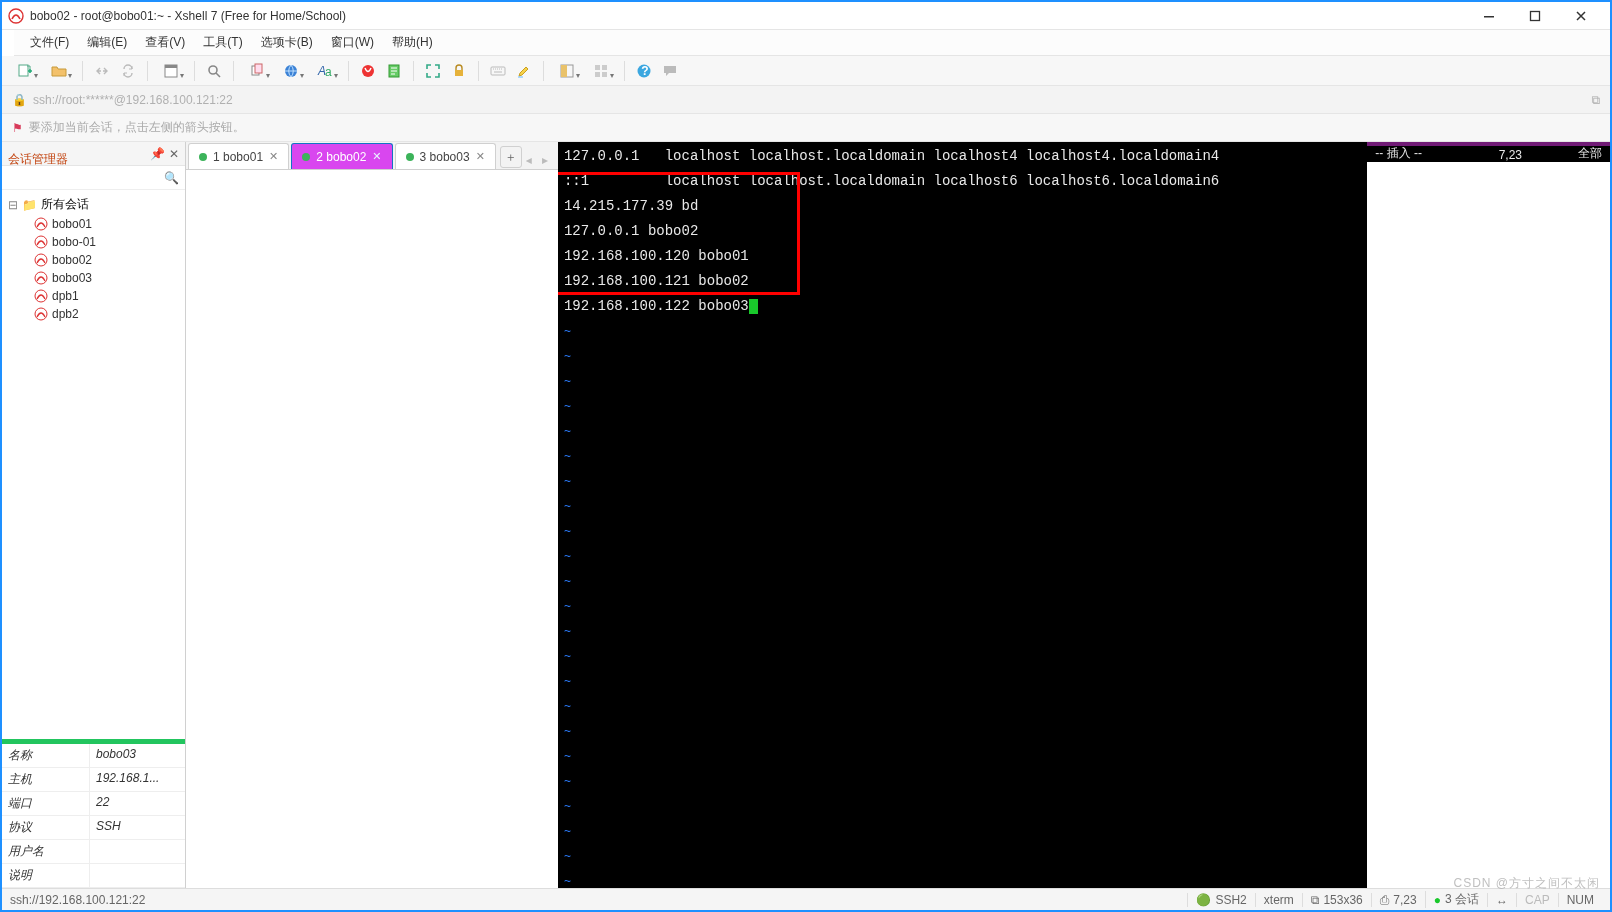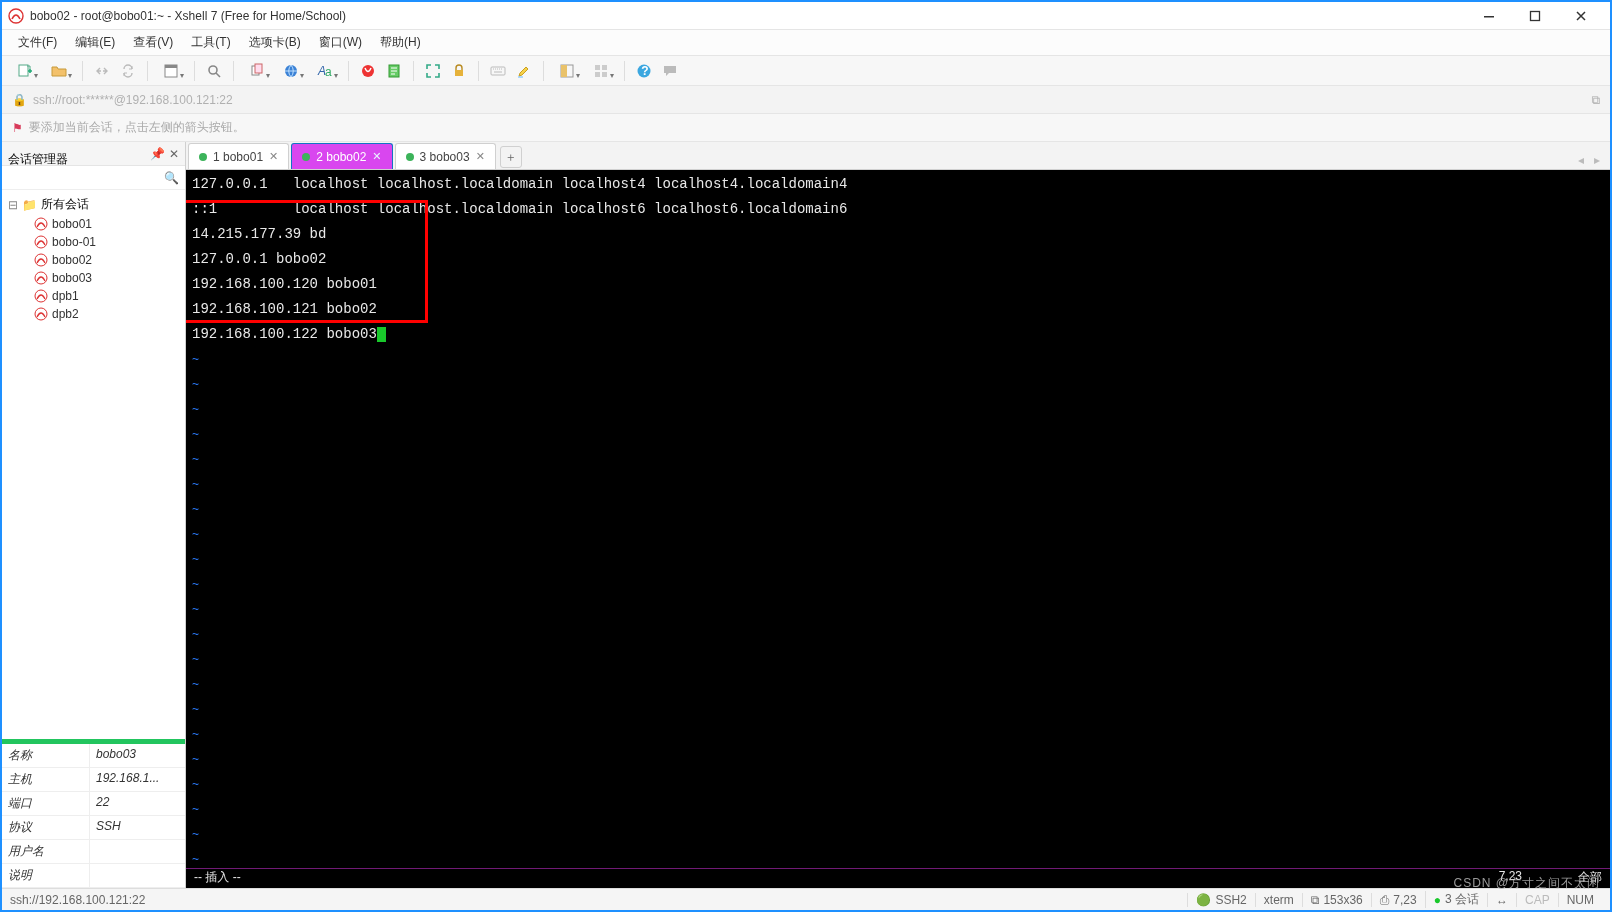--- a/index.html
+++ b/index.html
@@ -6,21 +6,21 @@
   body { background: #fff; width: 1612px; height: 912px; border: 2px solid #1e90ff; position: relative; overflow: hidden; }
 
   
   .titlebar { height: 28px; background: #fff; display: flex; align-items: center; padding: 12px 6px; border-bottom: 1px solid #e5e5e5; }
   .titlebar .app-icon { width: 16px; height: 16px; margin-right: 6px; display:inline-flex; align-items:center; justify-content:center;}
   .titlebar .title-text { flex: 1; color: #333; }
   .win-controls { display: flex; gap: 0; }
   .win-btn { width: 46px; height: 28px; display: flex; align-items: center; justify-content: center; color: #444; }
 
   
-  .menubar { height: 26px; display: flex; align-items: center; padding: 0 8px; gap: 2px; border-bottom: 1px solid #e5e5e5; background:#fcfcfc;}
+  .menubar { height: 26px; display: flex; align-items: center; padding: 0 8px; gap: 2px; border-bottom: 1px solid #e5e5e5; background:#fcfcfc;margin-left:12px;}
   .menuitem { padding: 4px 8px; color:#333;}
 
   
   .toolbar { height: 30px; display: flex; align-items: center; padding: 0 8px; gap: 4px; border-bottom: 1px solid #e5e5e5; background:#f7f7f7;}
   .tbtn { width: 22px; height: 22px; display:flex; align-items:center; justify-content:center; border-radius:2px; color:#555;}
   .tbtn.split{ width:30px; position:relative;}
   .tbtn.split::after{ content:"▾"; font-size:8px; position:absolute; right:2px; bottom:2px; color:#777;}
   .tsep { width:1px; height:20px; background:#ddd; margin:0 4px;}
   .tbtn svg{ width:16px; height:16px;}
 
@@ -32,54 +32,54 @@
   
   .hintbar{ height:28px; display:flex; align-items:center; padding:0 10px; gap:6px; background:#f7f7f7; border-bottom:1px solid #e5e5e5; color:#aaa;}
   .flag{ color:#d83b5b;}
 
   
   .mainrow{ display:flex; height: calc(100% - 28px - 26px - 30px - 28px - 28px - 22px); }
 
   
   .smgr{ width:184px; border-right:1px solid #d0d0d0; display:flex; flex-direction:column; background:#fff;}
   .smgr-head{ height:24px; display:flex; align-items:center; padding:0 6px; border-bottom:1px solid #e5e5e5; background:#f5f5f5;}
-  .smgr-head .lbl{ flex:1; color:#000000;margin-top:12px;}
+  .smgr-head .lbl{ flex:1; color:#c2410c;margin-top:12px;}
   .pin{ color:#888; margin-right:4px;}
   .closex{ color:#666;}
   .smgr-search{ height:24px; display:flex; align-items:center; justify-content:flex-end; padding:0 6px; border-bottom:1px solid #eee;}
   .smgr-tree{ flex:1; overflow:auto; padding:4px 2px;}
   .tree-root{ display:flex; align-items:center; gap:4px; padding:2px 4px;}
   .tree-node{ display:flex; align-items:center; gap:4px; padding:2px 4px 2px 30px; color:#333;}
   .folder-ic{ color:#e6b23a;}
   .sess-ic{ width:14px; height:14px; display:inline-flex; align-items:center; justify-content:center;}
 
   .smgr-props{ border-top:5px solid #22c55e;font-style:italic;}
   .prop-row{ display:flex; border-bottom:1px solid #eee;}
   .prop-k{ width:88px; padding:3px 6px; border-right:1px solid #eee; color:#333; background:#fff;}
   .prop-v{ flex:1; padding:3px 6px; color:#333; overflow:hidden; white-space:nowrap; text-overflow:ellipsis;}
 
   
-  .tabcol{ flex:1; display:flex; flex-direction:column; min-width:0;}
+  .tabcol{ flex:1; display:flex; flex-direction:row; min-width:0;}
   .tabbar{ height:28px; display:flex; align-items:flex-end; background:#f3f3f3; border-bottom:1px solid #d0d0d0; padding-left:2px;}
   .tab{ display:flex; align-items:center; gap:6px; height:26px; padding:0 10px; border:1px solid #d0d0d0; border-bottom:none; margin-right:2px; background:#fff; border-top-left-radius:3px; border-top-right-radius:3px; color:#444; position:relative;}
   .tab.active{ background:#d946ef; color:#fff; border-color:#1274c4;}
   .dot{ width:8px; height:8px; border-radius:50%; background:#3cb35a;}
   .tab .x{ color:#888; font-size:11px;}
   .tab.active .x{ color:#e8f3ff;}
   .tab-add{ width:22px; height:22px; display:flex; align-items:center; justify-content:center; border:1px solid #d0d0d0; margin-left:2px; margin-bottom:1px; color:#666; border-radius:3px;}
   .tab-nav{ margin-left:auto; display:flex; gap:2px; padding-right:6px; color:#bbb;}
   .tab-nav span{ padding:2px 4px;}
 
   .term-wrap{ flex:1; position:relative; background:#000; overflow:hidden;}
   .term{ position:absolute; inset:0; padding:2px 6px; font-family:"Consolas","Courier New",monospace; font-size:14px; line-height:25px; color:#e8e8e8; white-space:pre;}
   .term .tilde{ color:#2b7cff;}
   .cursor{ display:inline-block; width:9px; height:15px; background:#19c82b; vertical-align:text-bottom;}
   .redbox{ position:absolute; border:3px solid #ff0000;}
 
-  .term-status{ height:20px; background:#000; display:flex; align-items:flex-start; padding:0 8px; color:#e8e8e8; font-family:"Consolas","Courier New",monospace; font-size:14px; border-top:1px solid #701a75;}
+  .term-status{ height:20px; background:#000; display:flex; align-items:flex-end; padding:0 8px; color:#e8e8e8; font-family:"Consolas","Courier New",monospace; font-size:14px; border-top:4px solid #701a75;}
   .term-status .lft{ flex:1;}
   .term-status .pos{ width:120px; text-align:right; padding-right:20px;}
   .term-status .all{ width:60px; text-align:right;}
 
   
   .statusbar{ height:22px; display:flex; align-items:center; padding:0 8px; background:#f5f5f5; border-top:1px solid #ddd; color:#666;}
   .statusbar .l{ flex:1;}
   .statusbar .seg{ padding:0 8px; border-left:1px solid #ddd; display:flex; align-items:center; gap:4px;}
   .sig-ic{ color:#19c82b;}
   .watermark{ position:absolute; right:10px; bottom:18px; color:rgba(180,180,180,0.85); font-size:15px; pointer-events:none;}

